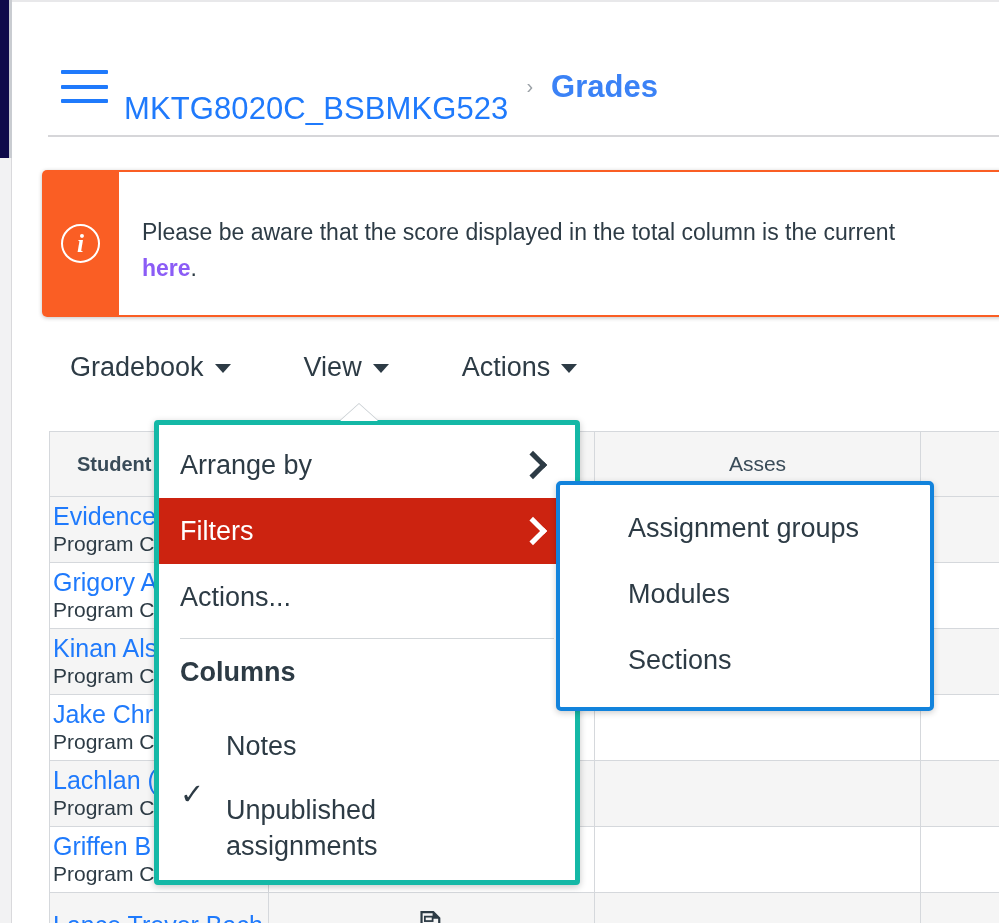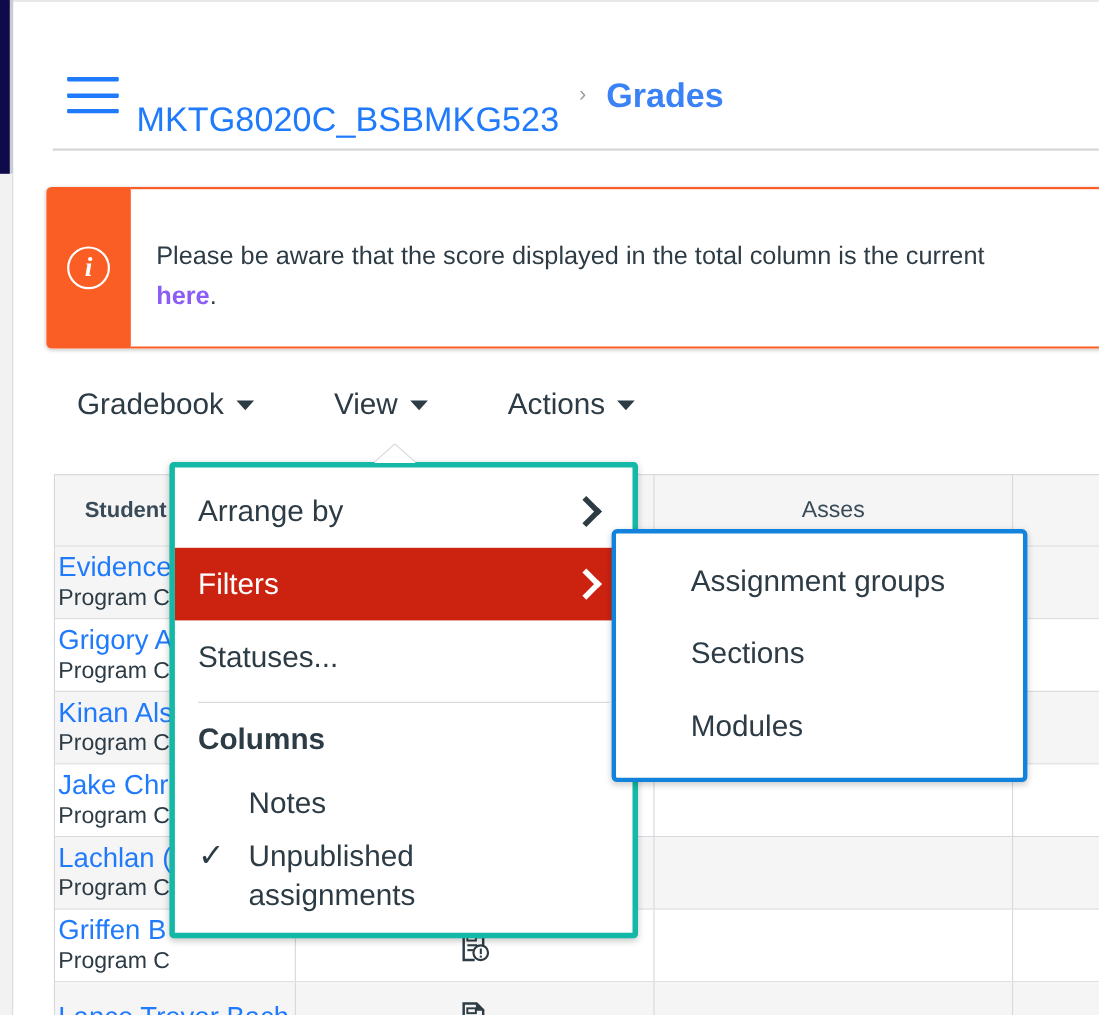--- a/index.html
+++ b/index.html
@@ -340,21 +340,21 @@
     cursor: pointer;
     line-height: 36px;
   }
   .check-slot {
     width: 46px;
     flex: 0 0 46px;
     font-size: 29px;
     color: #2d3b45;
     line-height: 36px;
   }
-  .menu-check-label { max-width: 300px; }
+  .menu-check-label { max-width: 300px; margin-top: 16px; }
 
   
   #filters-submenu {
     position: absolute;
     left: 556px; top: 481px;
     width: 378px; height: 230px;
     background: #ffffff;
     border: 4px solid #1283dc;
     border-radius: 5px;
     box-shadow: 0 2px 6px rgba(0,0,0,.2);
@@ -543,37 +543,37 @@
 <div id="view-menu">
   <div class="menu-item">
     <span>Arrange by</span>
     <span class="chev"></span>
   </div>
   <div class="menu-item highlight">
     <span>Filters</span>
     <span class="chev"></span>
   </div>
   <div class="menu-item">
-    <span>Statuses...</span>
+    <span>Actions...</span>
   </div>
   <div class="menu-sep"></div>
   <div class="menu-group-title">Columns</div>
   <div class="menu-check-item">
     <span class="check-slot"></span>
     <span class="menu-check-label">Notes</span>
   </div>
   <div class="menu-check-item">
     <span class="check-slot">✓</span>
     <span class="menu-check-label">Unpublished assignments</span>
   </div>
 </div>
 
 <div id="filters-submenu">
   <div class="sub-item">
     <span>Assignment groups</span>
   </div>
   <div class="sub-item">
+    <span>Modules</span>
+  </div>
+  <div class="sub-item">
     <span>Sections</span>
   </div>
-  <div class="sub-item">
-    <span>Modules</span>
-  </div>
 </div>
 
 </body></html>

